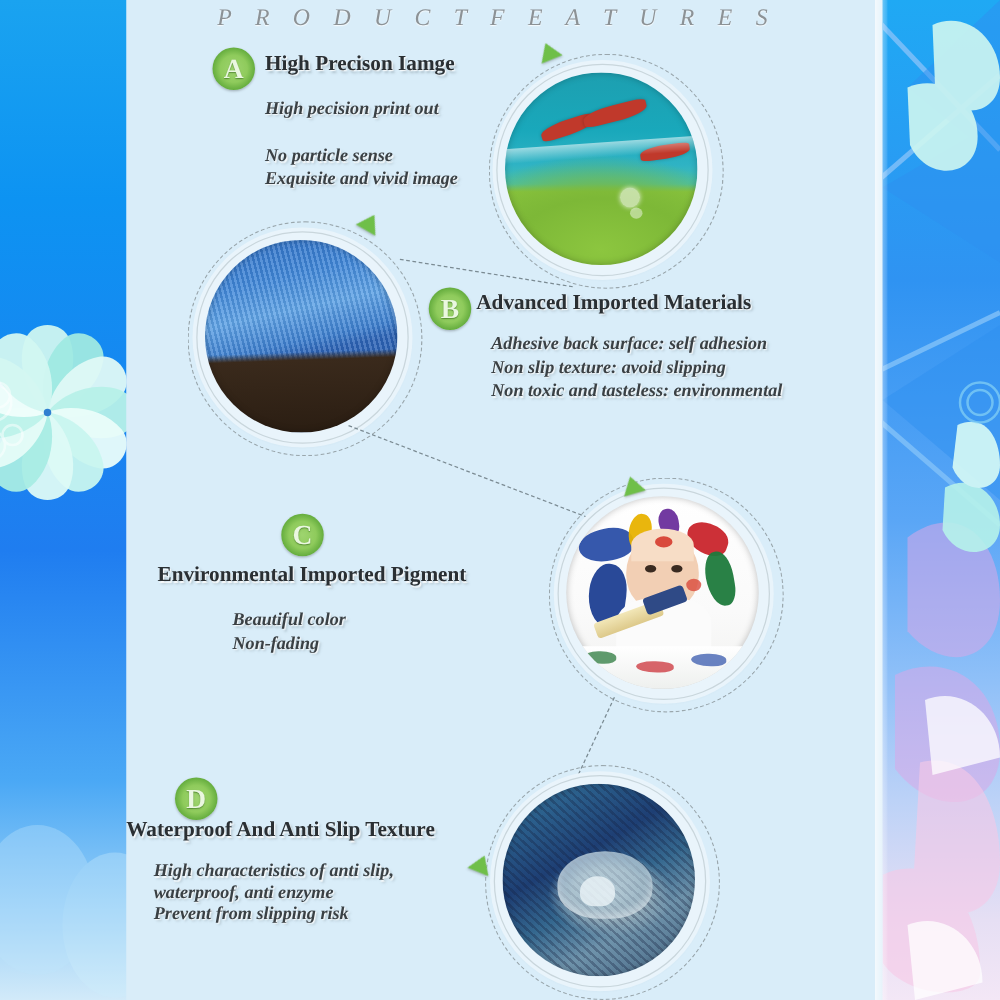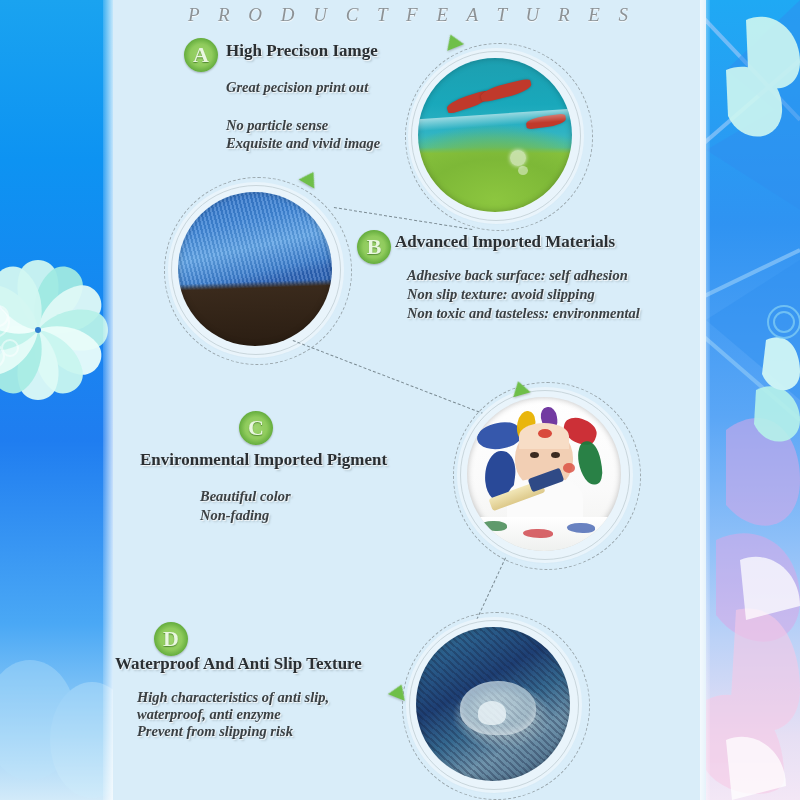--- a/index.html
+++ b/index.html
@@ -28,21 +28,21 @@
   .bg-right-edge{
     position:absolute;left:700px;top:0;width:10px;height:800px;
     background:linear-gradient(90deg,rgba(255,255,255,.7),rgba(255,255,255,.1));
   }
   .flower{position:absolute;}
 
   
   .lf{left:38px;top:330px;}
 
   
-  .panel{position:absolute;left:115px;top:0;width:532px;height:800px;background:#d9edf9;}
+  .panel{position:absolute;left:101px;top:0;width:532px;height:800px;background:#d9edf9;}
 
   
   .title{
     position:absolute;left:0;top:4px;width:593px;text-align:center;
     font-family:"Liberation Serif", serif;
     font-size:19px;letter-spacing:7px;color:#8c9296;
     font-style:italic;font-weight:400;
     text-shadow:0 1px 1px rgba(255,255,255,.9);
   }
 
@@ -239,21 +239,21 @@
         <div style="position:absolute;left:92px;top:92px;width:16px;height:16px;border-radius:50%;background:rgba(255,255,255,.55);box-shadow:0 0 4px rgba(255,255,255,.8);"></div>
         <div style="position:absolute;left:100px;top:108px;width:10px;height:9px;border-radius:50%;background:rgba(255,255,255,.45);"></div>
       </div>
     </div>
     <div class="arrow" style="left:329px;top:34px;transform:rotate(-22deg);"></div>
 
     <div class="badge" style="left:69px;top:38px;">
       <span>A</span>
     </div>
     <div class="heading" style="left:111px;top:41px;">High Precison Iamge</div>
-    <div class="body-text" style="left:111px;top:78px;">Great pecision print out</div>
+    <div class="body-text" style="left:111px;top:78px;">High pecision print out</div>
     <div class="body-text" style="left:111px;top:97px;margin-top:37px;">Exquisite and vivid image</div>
     <div class="body-text" style="left:111px;top:116px;">No particle sense</div>
 
     <div class="circ-wrap" style="left:49px;top:177px;">
       <div class="dashring" style="left:0;top:0;width:186px;height:186px;"></div>
       <div class="ring" style="left:7px;top:8px;width:168px;height:168px;"></div>
       <div class="photo pB" style="left:14px;top:15px;width:154px;height:154px;"></div>
     </div>
     <div class="arrow" style="left:186px;top:171px;transform:rotate(30deg);"></div>
     <div class="dashline" style="left:219px;top:207px;width:140px;transform:rotate(9deg);"></div>

